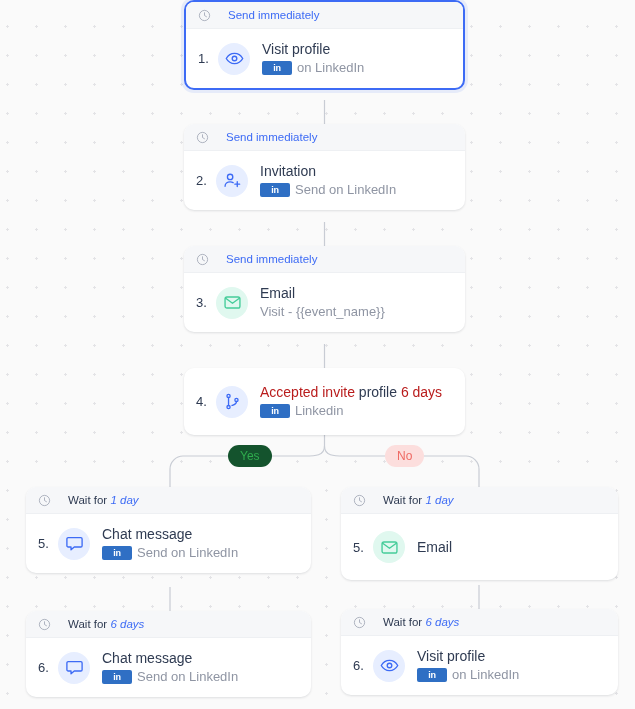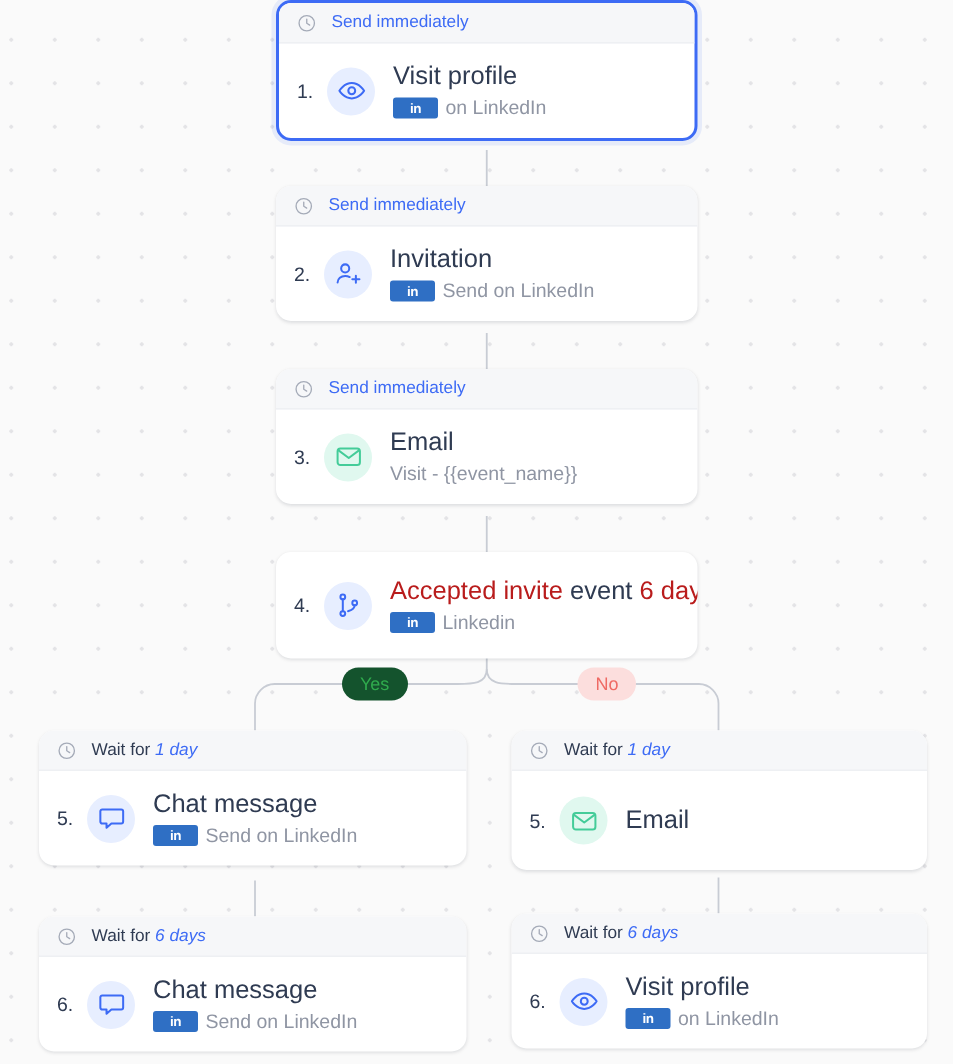--- a/index.html
+++ b/index.html
@@ -37,21 +37,21 @@
     border: 2px solid #3d6bf5;
     box-shadow: 0 0 0 3px rgba(61,107,245,0.10);
   }
 
   .node-head {
     background: #f6f7f9;
     border-bottom: 1px solid #eef0f3;
     height: 27px;
     display: flex;
     align-items: center;
-    gap: 10px;
+    gap: 17px;
     padding: 0 12px;
     font-size: 11.5px;
   }
   .node.selected .node-head { border-bottom-color: #eef0f3; }
 
   .head-text { color: #3d6bf5; font-weight: 400; white-space: nowrap; }
   .head-text.dark { color: #2f3b52; }
   .head-text .accent { color: #3d6bf5; font-style: italic; }
 
   .clock-ic { flex: 0 0 auto; width: 13px; height: 13px; display: block; }
@@ -75,21 +75,21 @@
     border-radius: 50%;
     background: #e7eeff;
     display: flex; align-items: center; justify-content: center;
     margin-right: 12px;
   }
   .av.green { background: #e0f8ef; }
   .av svg { display: block; }
 
   .txt { min-width: 0; }
   .title {
-    font-size: 17px;
+    font-size: 14px;
     color: #2f3b52;
     line-height: 1.35;
     white-space: nowrap;
   }
   .title .blue { color: #b91c1c; }
   .title .plain { color: #2f3b52; }
   .sub {
     font-size: 13px;
     color: #8f95a3;
     line-height: 1.4;
@@ -244,21 +244,21 @@
       <span class="av">
         <svg width="19" height="19" viewBox="0 0 24 24" fill="none" stroke="#3d6bf5" stroke-width="1.7" stroke-linecap="round" stroke-linejoin="round">
           <circle cx="7" cy="5" r="2"></circle>
           <circle cx="7" cy="19" r="2"></circle>
           <circle cx="17" cy="10" r="2"></circle>
           <path d="M7 7v10"></path>
           <path d="M17 12c0 3.5-3 4.2-5.6 5"></path>
         </svg>
       </span>
       <span class="txt">
-        <div class="title"><span class="blue">Accepted invite</span><span class="plain"> event </span><span class="blue">6 days</span></div>
+        <div class="title"><span class="blue">Accepted invite</span><span class="plain"> profile </span><span class="blue">6 days</span></div>
         <div class="sub">
           <span class="li-badge">in</span>
           <span>Linkedin</span>
         </div>
       </span>
     </div>
   </div>
 
   <div class="node" style="left:26px; top:487px; width:285px;">
     <div class="node-head">

